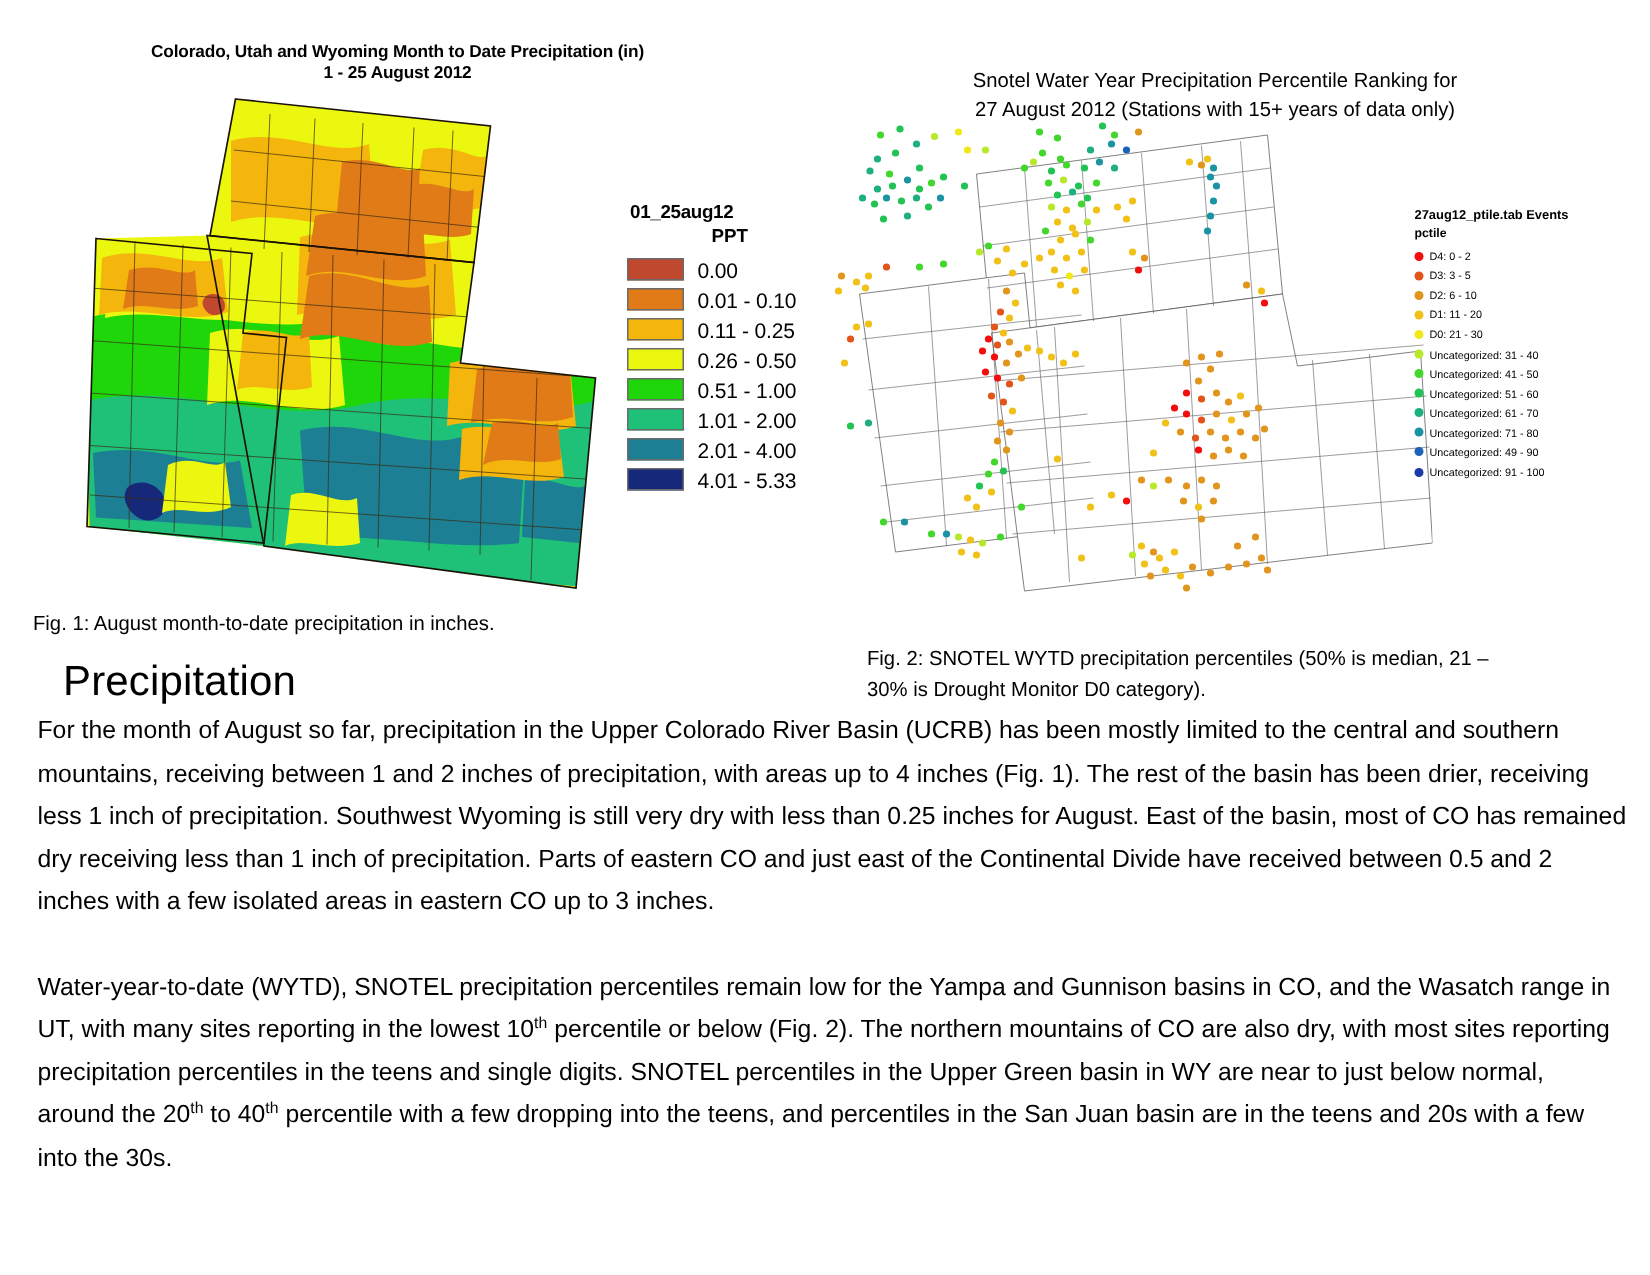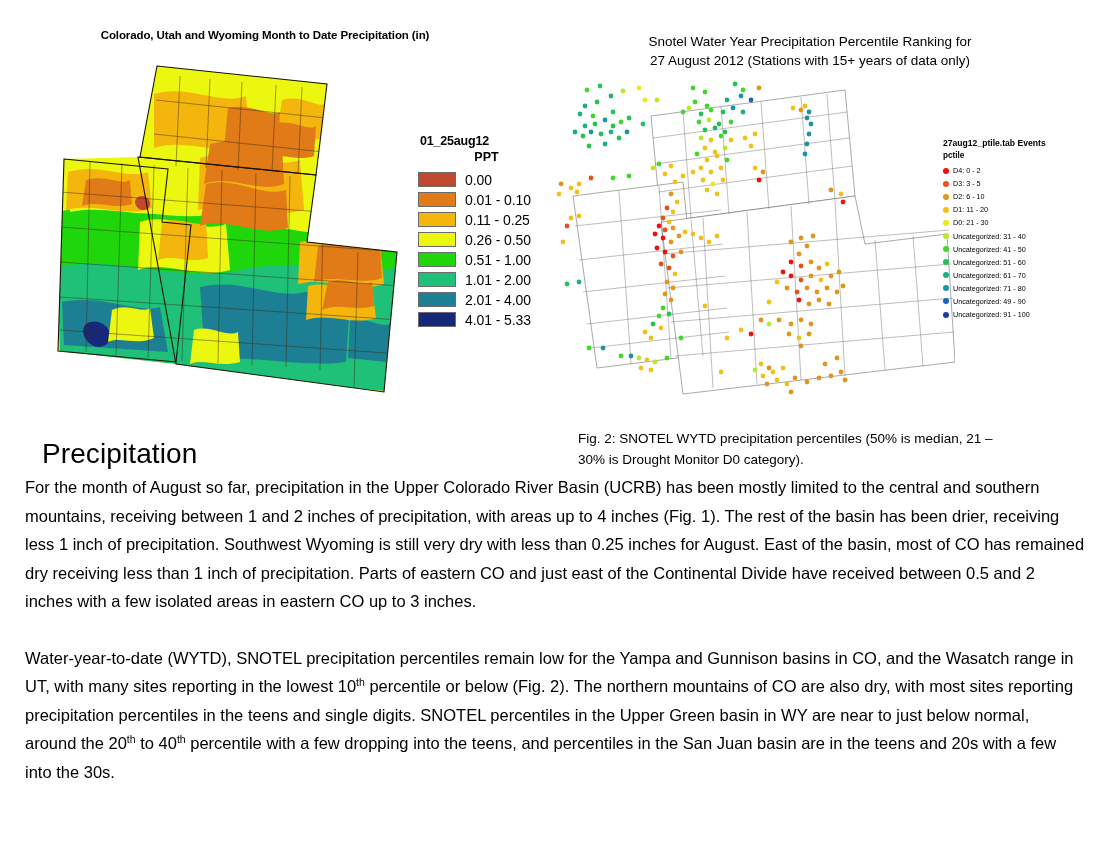--- a/index.html
+++ b/index.html
@@ -23,21 +23,21 @@
   #fig1-legend{position:absolute;left:398px;top:112px;width:135px;}
   #fig1-legend .lg-title{font-size:12.5px;font-weight:bold;margin:0 0 2px 2px;letter-spacing:-0.2px;}
   #fig1-legend .lg-sub{font-size:12.5px;font-weight:bold;margin:0 0 6px 2px;text-align:center;}
   #fig1-legend .lg-row{display:flex;align-items:center;height:19px;margin-bottom:1px;}
   #fig1-legend .sw{width:38px;height:15px;border:0.6px solid #6b6b6b;box-sizing:border-box;}
   #fig1-legend .lb{font-size:14px;margin-left:9px;letter-spacing:-0.1px;}
 
   
   #fig2{position:absolute;left:555px;top:28px;width:545px;height:395px;}
   #fig2-title{
-    position:absolute;left:45px;top:4px;width:420px;text-align:center;
+    position:absolute;left:45px;top:16px;width:420px;text-align:center;
     font-size:13.5px;line-height:19px;
   }
   #fig2-map-wrap{position:absolute;left:0px;top:48px;width:400px;height:345px;}
   #fig2-map{position:absolute;left:0;top:0;width:400px;height:345px;}
 
   #fig2-legend{position:absolute;left:388px;top:110px;width:160px;}
   #fig2-legend .lg-title{font-size:8.6px;font-weight:bold;margin:0 0 3px 0;}
   #fig2-legend .lg-sub{font-size:8.2px;font-weight:bold;margin:0 0 4px 0;}
   #fig2-legend .lg-row{display:flex;align-items:center;height:13.1px;}
   #fig2-legend .dot{width:6px;height:6px;border-radius:50%;flex:0 0 auto;}
@@ -56,20 +56,21 @@
 </style>
 </head>
 <body>
 
 <div class="page">
 
   <div id="fig1">
 
     <div id="fig1-title">
       <div>Colorado, Utah and Wyoming Month to Date Precipitation (in)</div>
+      <div>1 - 25 August 2012</div>
     </div>
 
     <div id="fig1-map-wrap">
       <svg id="fig1-map" viewBox="0 0 360 350" preserveAspectRatio="none">
         <defs>
           <clipPath id="clipWY">
             <polygon points="107,4 277,22 266,113 90,95"></polygon>
           </clipPath>
           <clipPath id="clipUT">
             <polygon points="14,97 118,107 112,160 141,163 126,300 8,289"></polygon>
@@ -529,20 +530,21 @@
             <div class="lb">Uncategorized: 49 - 90</div>
           </div>
           <div class="lg-row">
             <div class="dot" style="background: rgb(29, 59, 168);"></div>
             <div class="lb">Uncategorized: 91 - 100</div>
           </div>
         </div>
     </div>
   </div>
 
+  <div id="cap1">Fig. 1:  August month-to-date precipitation in inches.</div>
   <div id="cap2">Fig. 2:  SNOTEL WYTD precipitation percentiles (50% is median, 21 – 30% is Drought Monitor D0 category).</div>
 
   <div id="heading">Precipitation</div>
 
   <div id="body">
     <p>For the month of August so far, precipitation in the Upper Colorado River Basin (UCRB) has been mostly limited to the central and southern mountains, receiving between 1 and 2 inches of precipitation, with areas up to 4 inches (Fig. 1).  The rest of the basin has been drier, receiving less 1 inch of precipitation.  Southwest Wyoming is still very dry with less than 0.25 inches for August.  East of the basin, most of CO has remained dry receiving less than 1 inch of precipitation.  Parts of eastern CO and just east of the Continental Divide have received between 0.5 and 2 inches with a few isolated areas in eastern CO up to 3 inches.</p>
     <p>
       <span>Water-year-to-date (WYTD), SNOTEL precipitation percentiles remain low for the Yampa and Gunnison basins in CO, and the Wasatch range in UT, with many sites reporting in the lowest 10</span><sup>th</sup><span> percentile or below (Fig. 2). The northern mountains of CO are also dry, with most sites reporting precipitation percentiles in the teens and single digits. SNOTEL percentiles in the Upper Green basin in WY are near to just below normal, around the 20</span><sup>th</sup><span> to 40</span><sup>th</sup><span> percentile with a few dropping into the teens, and percentiles in the San Juan basin are in the teens and 20s with a few into the 30s.</span>
     </p>
   </div>

